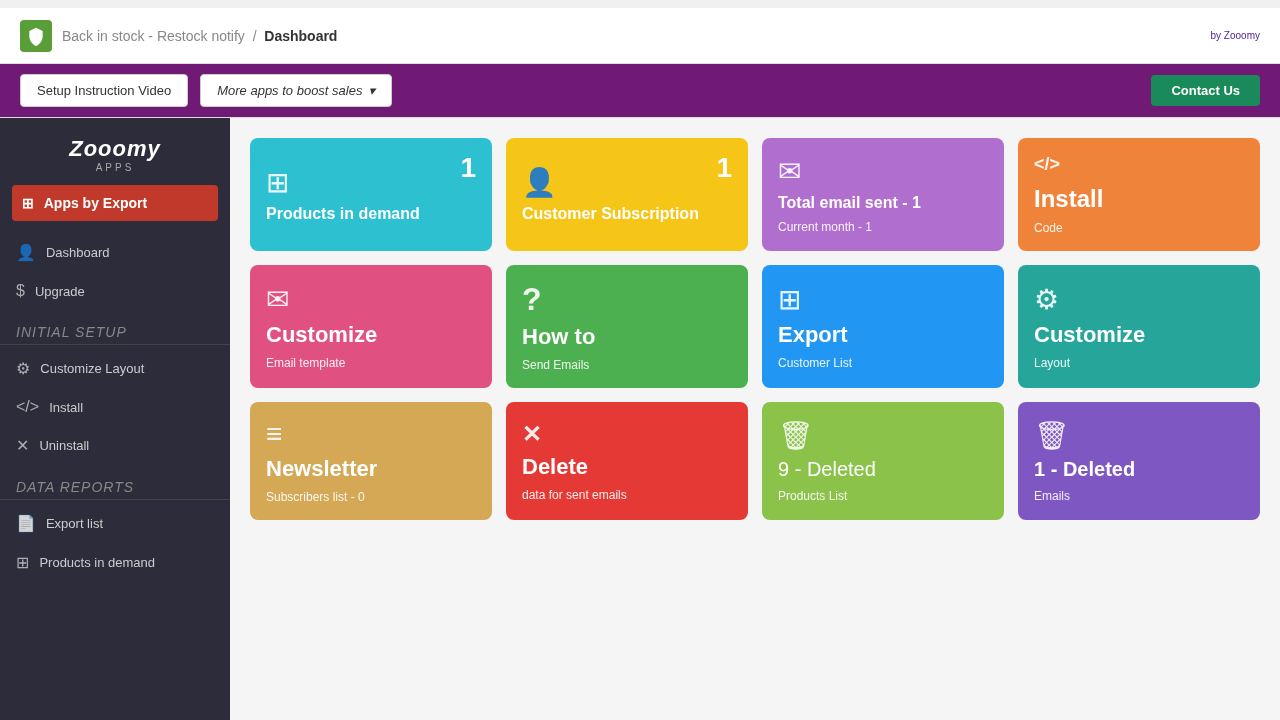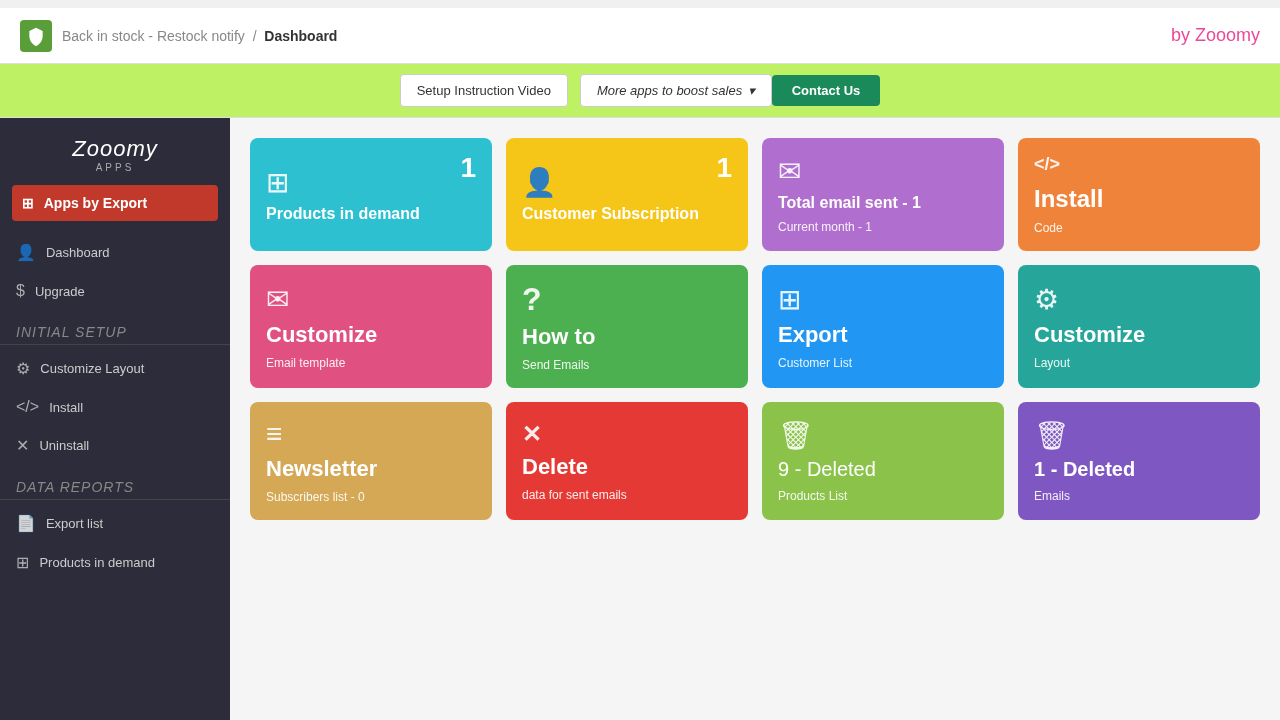--- a/index.html
+++ b/index.html
@@ -28,30 +28,30 @@
       border-radius: 4px;
       display: flex; align-items: center; justify-content: center;
     }
     .logo-icon svg { width: 20px; height: 20px; }
     .breadcrumb {
       font-size: 14px;
       color: #333;
     }
     .breadcrumb span { color: #888; }
     .top-bar-right {
-      font-size: 18px;
-      color: #ec4899;
+      font-size: 10px;
+      color: #4c1d95;
     }
 
     
     .action-bar {
       display: flex;
       align-items: center;
-      justify-content: center;
-      background: #bef264;
+      justify-content: space-between;
+      background: #701a75;
       padding: 10px 20px;
       border-bottom: 1px solid #ddd;
     }
     .action-bar-left { display: flex; gap: 12px; }
     .btn-outline {
       border: 1px solid #ccc;
       background: #fff;
       padding: 8px 16px;
       border-radius: 4px;
       font-size: 13px;
@@ -94,21 +94,21 @@
       flex-direction: column;
       overflow-y: auto;
       flex-shrink: 0;
     }
     .sidebar-logo {
       padding: 18px 16px 12px;
       text-align: center;
     }
     .sidebar-logo .zooomy-text {
       font-size: 22px;
-      font-weight: normal;
+      font-weight: bold;
       color: #fff;
       font-style: italic;
       letter-spacing: 1px;
     }
     .sidebar-logo .apps-text {
       font-size: 10px;
       color: #aaa;
       letter-spacing: 3px;
       text-transform: uppercase;
     }

